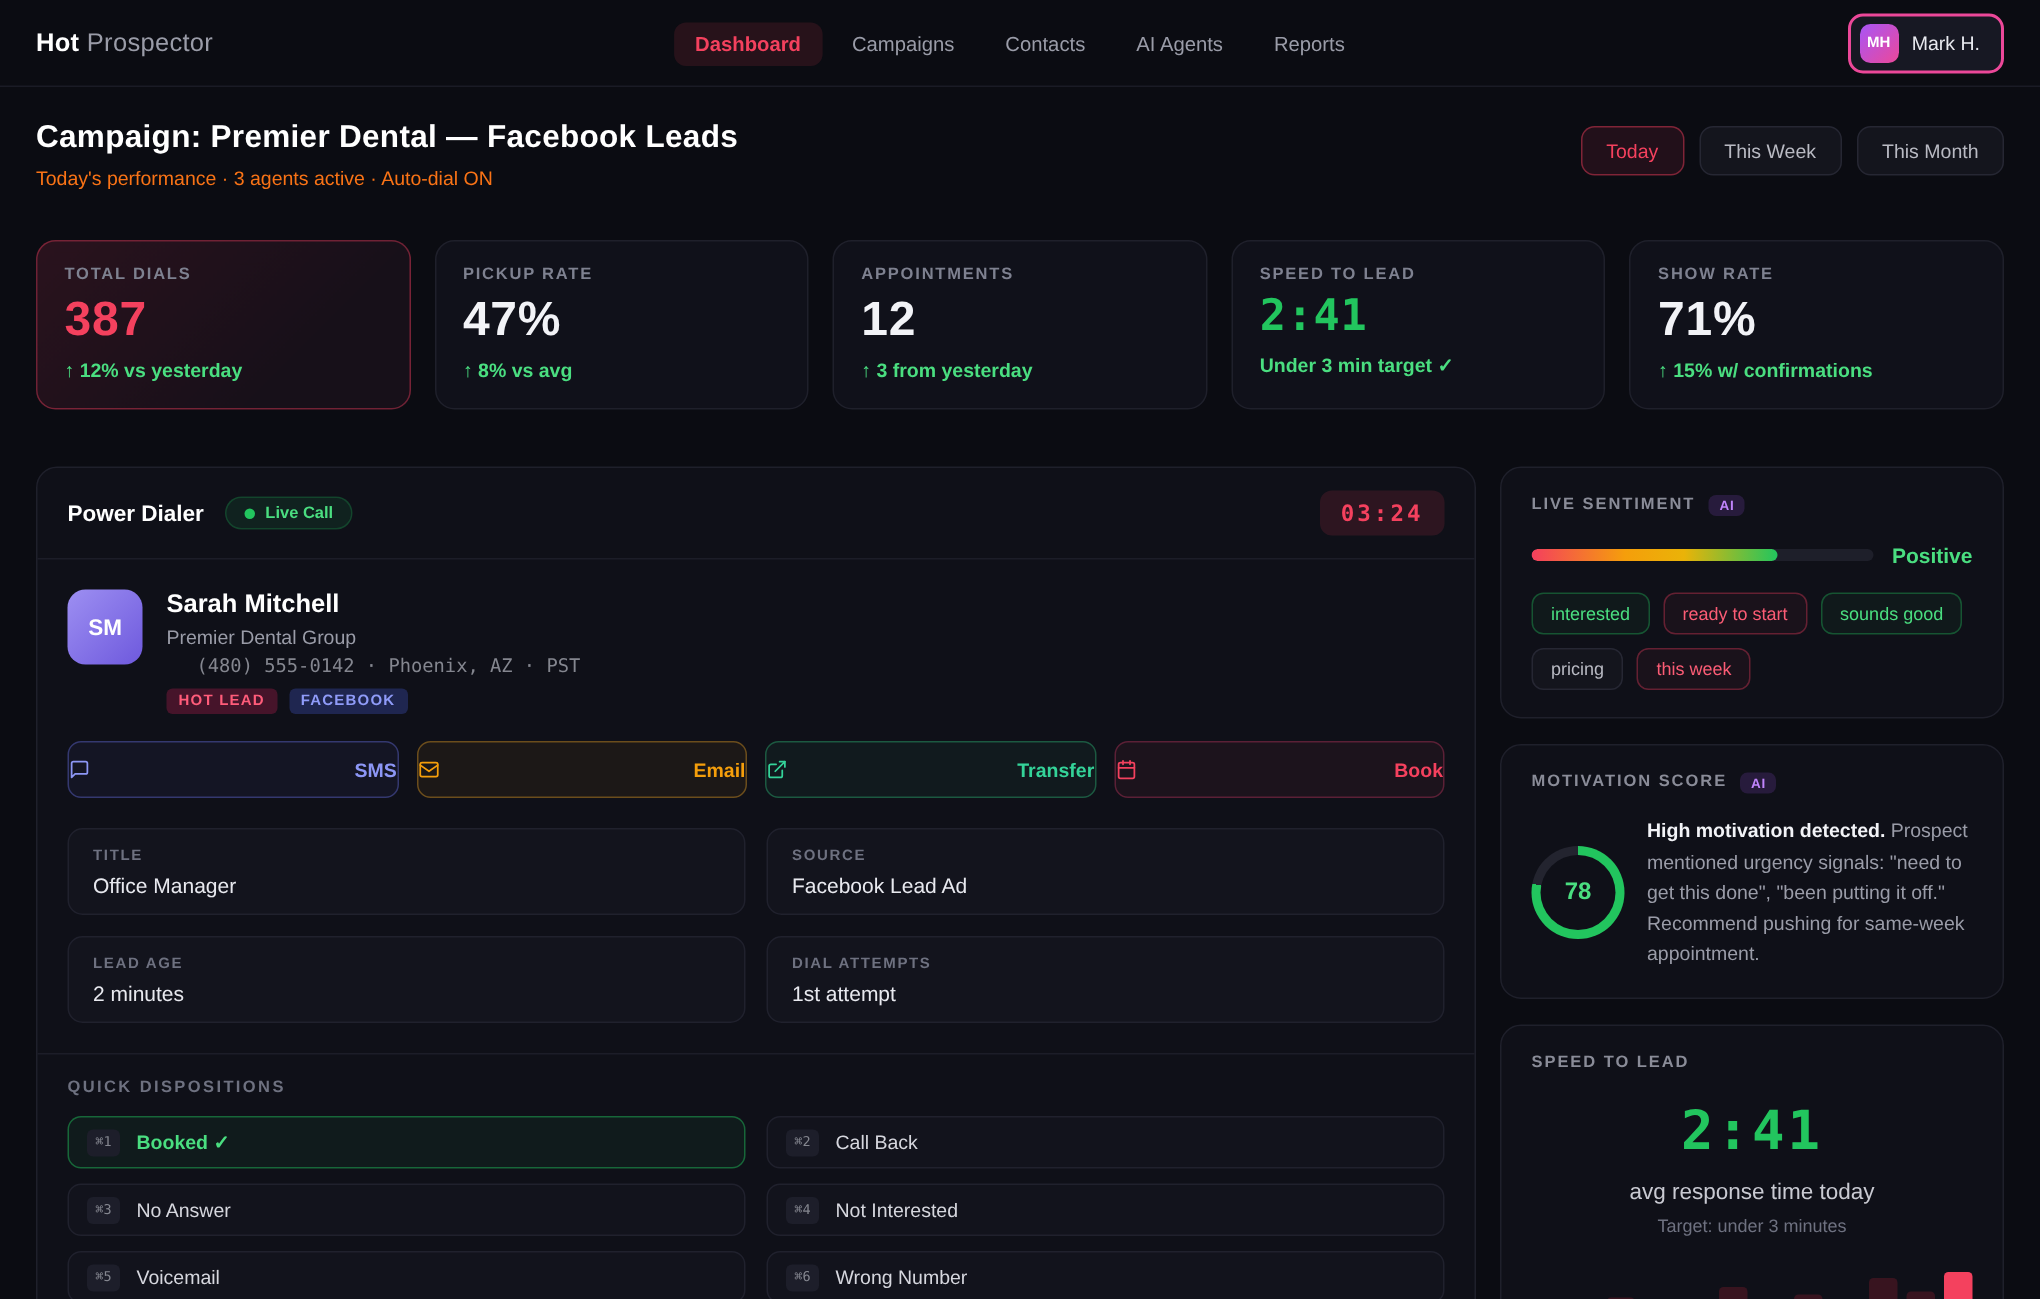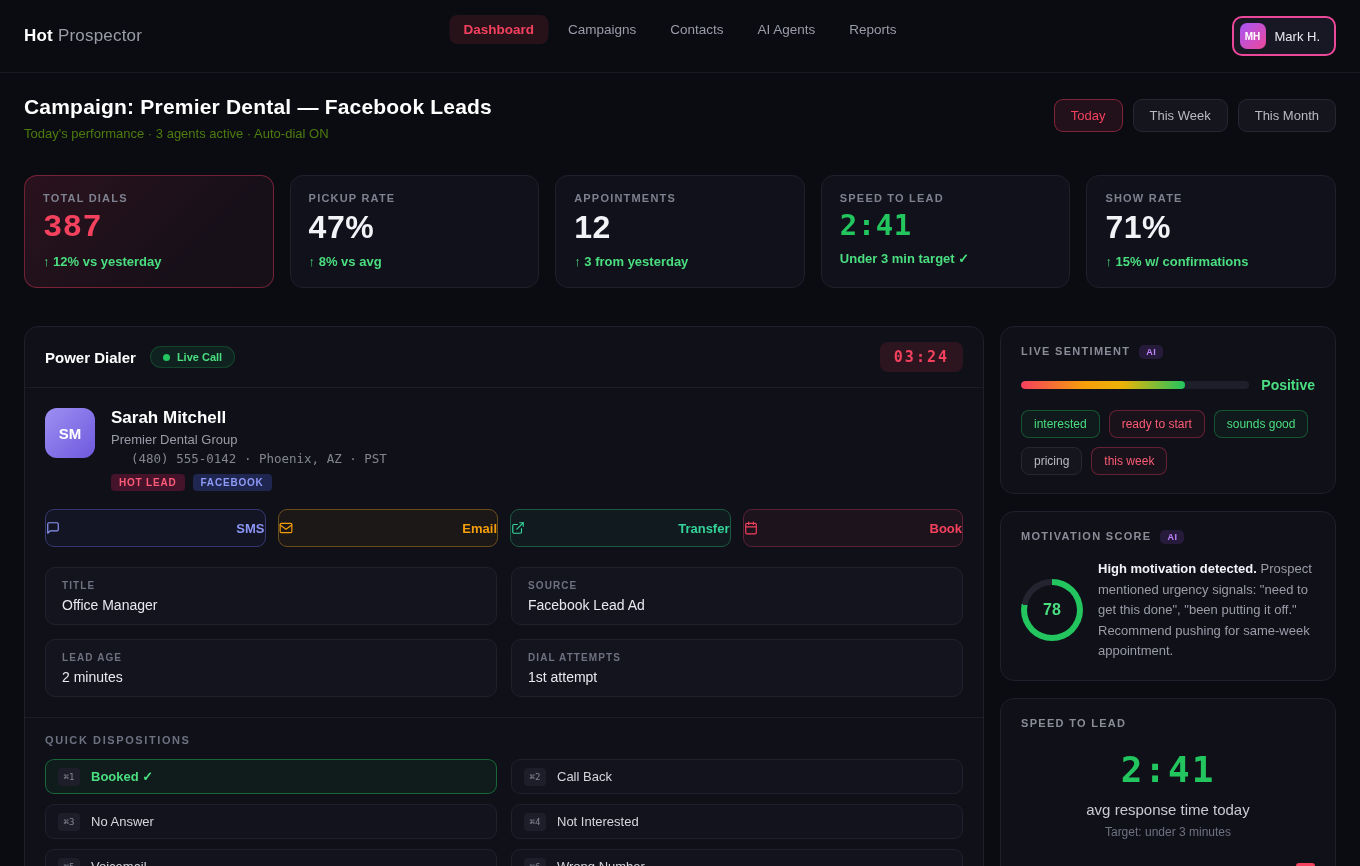--- a/index.html
+++ b/index.html
@@ -7,21 +7,21 @@
   body {
     background:#0b0c12;
     color:#e8e9ef;
     font-family:"Liberation Sans", sans-serif;
     -webkit-font-smoothing:antialiased;
   }
   .mono { font-family:"DejaVu Sans Mono","Liberation Mono",monospace; }
 
   
   .topnav {
-    height:73px; display:flex; align-items:center; justify-content:space-between;
+    height:58px; display:flex; align-items:center; justify-content:space-between;
     padding:0 24px; border-bottom:1px solid #1a1b25; position:relative;
   }
   .brand { font-size:17px; color:#9a9ca8; letter-spacing:.2px; }
   .brand .bold { color:#ffffff; font-weight:bold; }
   .nav-items {
     position:absolute; left:50%; top:0; transform:translateX(-50%);
     height:58px; display:flex; align-items:center; gap:6px;
   }
   .nav-item {
     font-size:13.5px; color:#9a9ca8; padding:7px 14px; border-radius:8px; cursor:pointer;
@@ -34,41 +34,41 @@
   .user-avatar {
     width:26px; height:26px; border-radius:7px; display:flex; align-items:center; justify-content:center;
     background:linear-gradient(135deg,#a855f7,#ec4899);
     font-size:10px; font-weight:bold; color:#fff;
   }
   .user-name { font-size:13px; color:#e8e9ef; }
 
   
   .page-header { padding:22px 24px 18px; display:flex; justify-content:space-between; align-items:flex-start; }
   .page-title { font-size:21px; font-weight:bold; color:#fff; letter-spacing:.2px; }
-  .page-sub { font-size:13px; color:#4d7c0f; margin-top:7px; }
+  .page-sub { font-size:13px; color:#f97316; margin-top:7px; }
   .filters { display:flex; gap:10px; margin-top:4px; }
   .filter-btn {
     font-size:13px; color:#b9bac3; background:#14151d; border:1px solid #262733;
     padding:8px 16px; border-radius:9px; cursor:pointer;
   }
   .filter-btn.active { color:#f4415e; background:rgba(244,63,94,.10); border-color:rgba(244,63,94,.45); }
 
   
   .kpi-row { display:grid; grid-template-columns:repeat(5,1fr); gap:16px; padding:16px 24px; }
   .kpi-card {
     background:#10111a; border:1px solid #1f202b; border-radius:13px;
     padding:16px 18px; height:113px;
   }
   .kpi-card.hot {
     background:linear-gradient(135deg,#2a121d 0%,#171019 70%);
     border-color:rgba(244,63,94,.40);
   }
   .kpi-label { font-size:11px; font-weight:bold; letter-spacing:1.2px; color:#7e8190; text-transform:uppercase; }
   .kpi-value { font-size:32px; font-weight:bold; color:#f2f3f7; margin-top:6px; line-height:1.1; letter-spacing:.5px; }
-  .kpi-value.red { color:#f4415e;font-family:Liberation Mono, monospace; }
+  .kpi-value.red { color:#f4415e; }
   .kpi-value.green { color:#22c55e; font-family:"DejaVu Sans Mono","Liberation Mono",monospace; font-size:29px; }
   .kpi-delta { font-size:13px; font-weight:bold; color:#4ade80; margin-top:9px; }
 
   
   .main { display:grid; grid-template-columns:1fr 336px; gap:16px; padding:22px 24px 18px; align-items:start; }
   .panel { background:#0f1018; border:1px solid #1f202b; border-radius:14px; }
 
   
   .dialer-head { display:flex; align-items:center; padding:15px 20px; border-bottom:1px solid #1c1d28; }
   .dialer-title { font-size:15px; font-weight:bold; color:#fff; }

